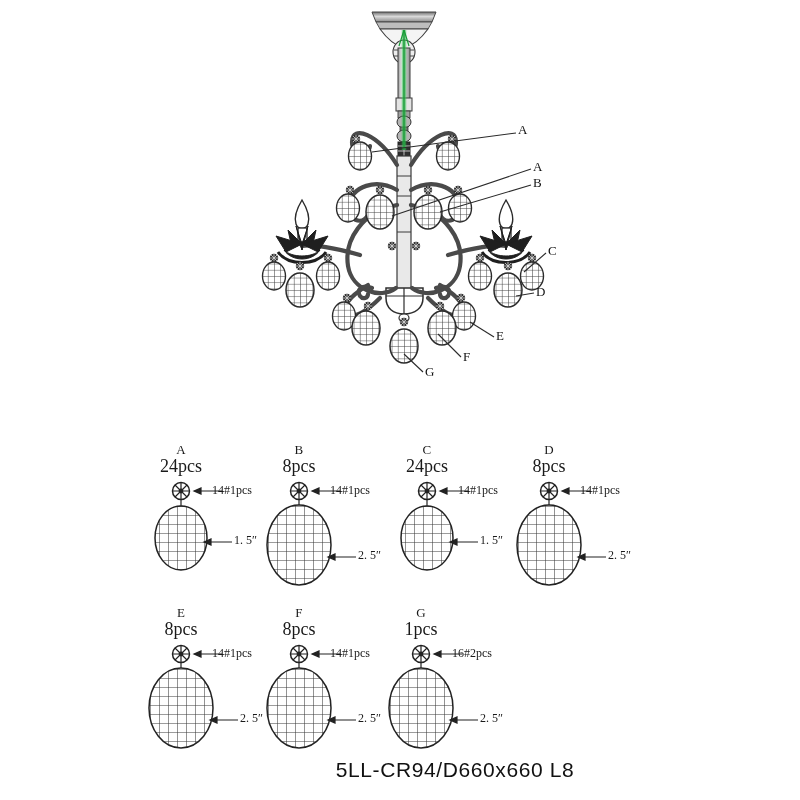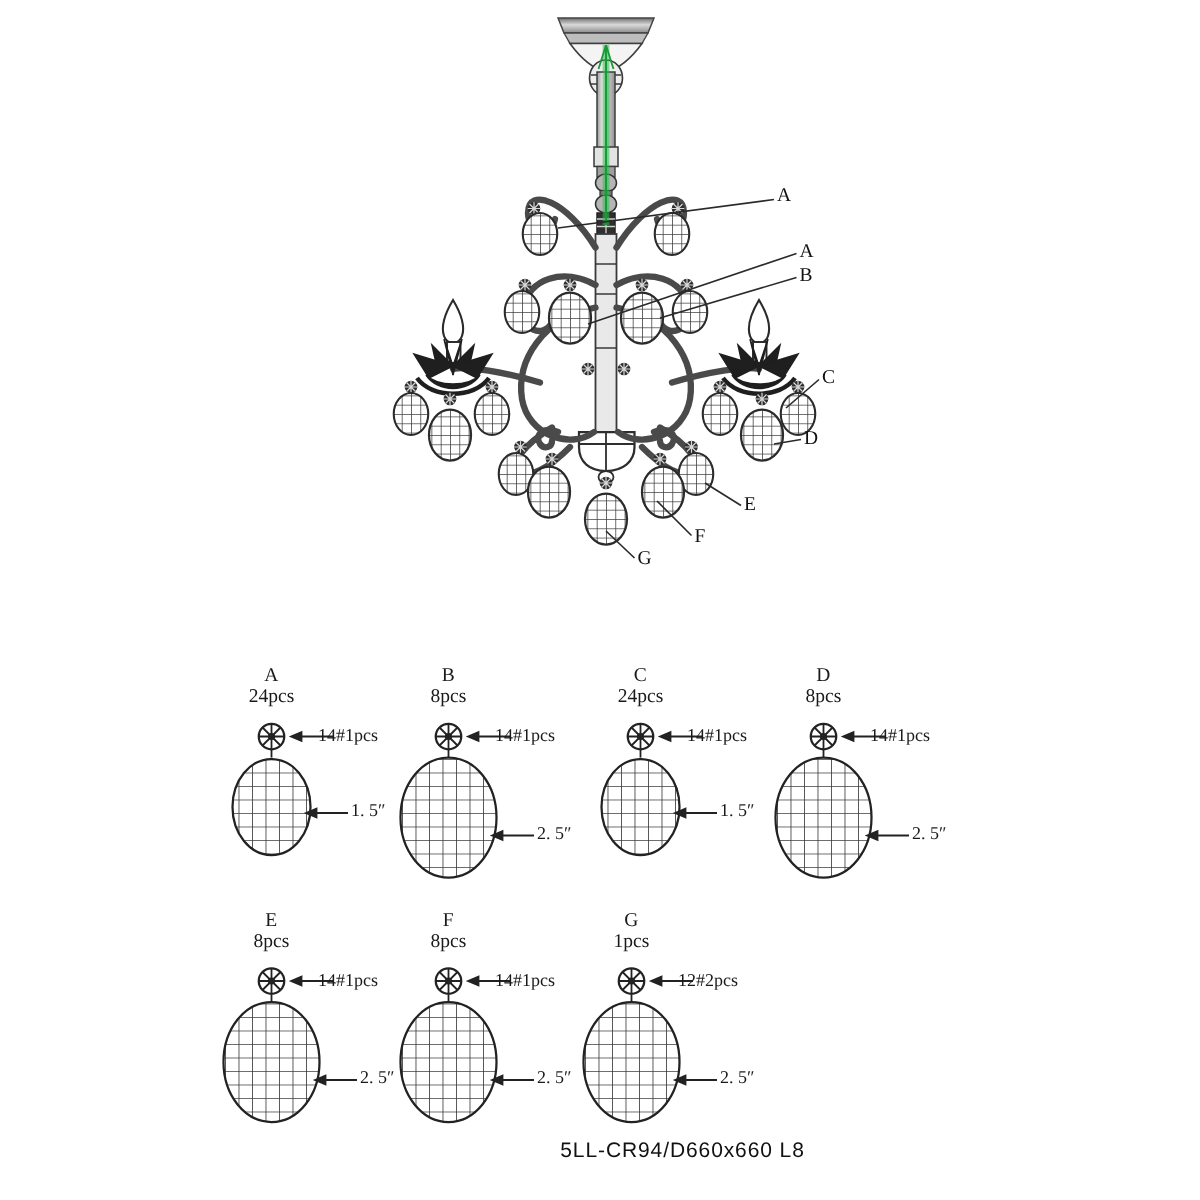--- a/index.html
+++ b/index.html
@@ -24,41 +24,41 @@
   .part .hdr{
     position:absolute;left:0;top:0;width:62px;
     text-align:center;
     line-height:1.08;
   }
   .part .pid{
     font-size:13px;letter-spacing:.3px;
     font-family:"Liberation Serif", serif;
   }
   .part .qty{
-    font-size:13px;
+    font-size:18px;
     font-family:"Liberation Serif", serif;
   }
   .part .callout{
     position:absolute;
     font-size:12px;
     font-family:"Liberation Serif", serif;
     white-space:nowrap;
   }
   .part .pin-callout{left:62px;top:40px;}
   .part .size-callout{left:84px;top:90px;text-align:center;}
   .part svg{position:absolute;left:0;top:0;overflow:visible;}
 
   
   .title-block{
     position:absolute;left:0;top:758px;width:800px;
     text-align:center;
   }
   .title-text{
     font-family:"Liberation Sans", sans-serif;
-    font-size:14px;
+    font-size:21px;
     letter-spacing:.6px;
     color:#111;
     padding-left:110px;
   }
 
   
   .lead-label{
     position:absolute;
     font-size:13px;
     font-family:"Liberation Serif", serif;
@@ -392,21 +392,21 @@
           <circle r="8.5" fill="#ffffff" stroke="#222" stroke-width="1.5"></circle>
           <path d="M-8.5 0 H8.5 M0 -8.5 V8.5 M-6 -6 L6 6 M-6 6 L6 -6" stroke="#222" stroke-width="1.2"></path>
           <circle r="2.4" fill="#222"></circle>
         </g>
         <path d="M31 57 V62" stroke="#222" stroke-width="1.2"></path>
         <circle cx="31" cy="64" r="1.8" fill="#222"></circle>
         <ellipse cx="31" cy="102" rx="32" ry="40" fill="url(#xhatch)" stroke="#222" stroke-width="1.5"></ellipse>
         <path d="M72 48 H44 M44 48 l7 -3 v6 Z" stroke="#222" stroke-width="1.2" fill="#222"></path>
         <path d="M88 114 H60 M60 114 l7 -3 v6 Z" stroke="#222" stroke-width="1.2" fill="#222"></path>
       </svg>
-      <div class="callout pin-callout">12#2pcs</div>
+      <div class="callout pin-callout">16#2pcs</div>
       <div class="callout size-callout" style="left:90px;top:105px;">2. 5″</div>
     </div>
 
   </div>
 
   <div class="title-block">
     <div class="title-text">5LL-CR94/D660x660  L8</div>
   </div>
 
 </div>

